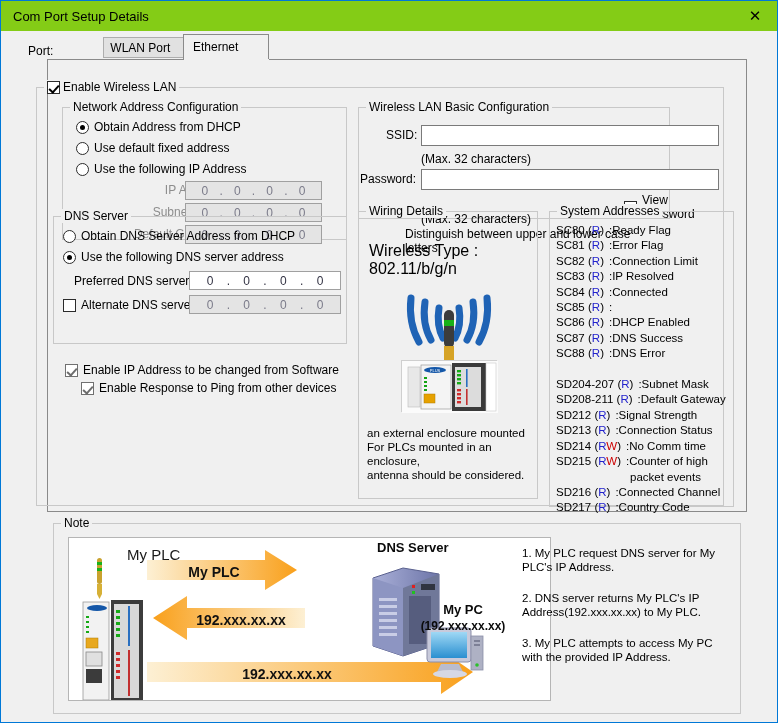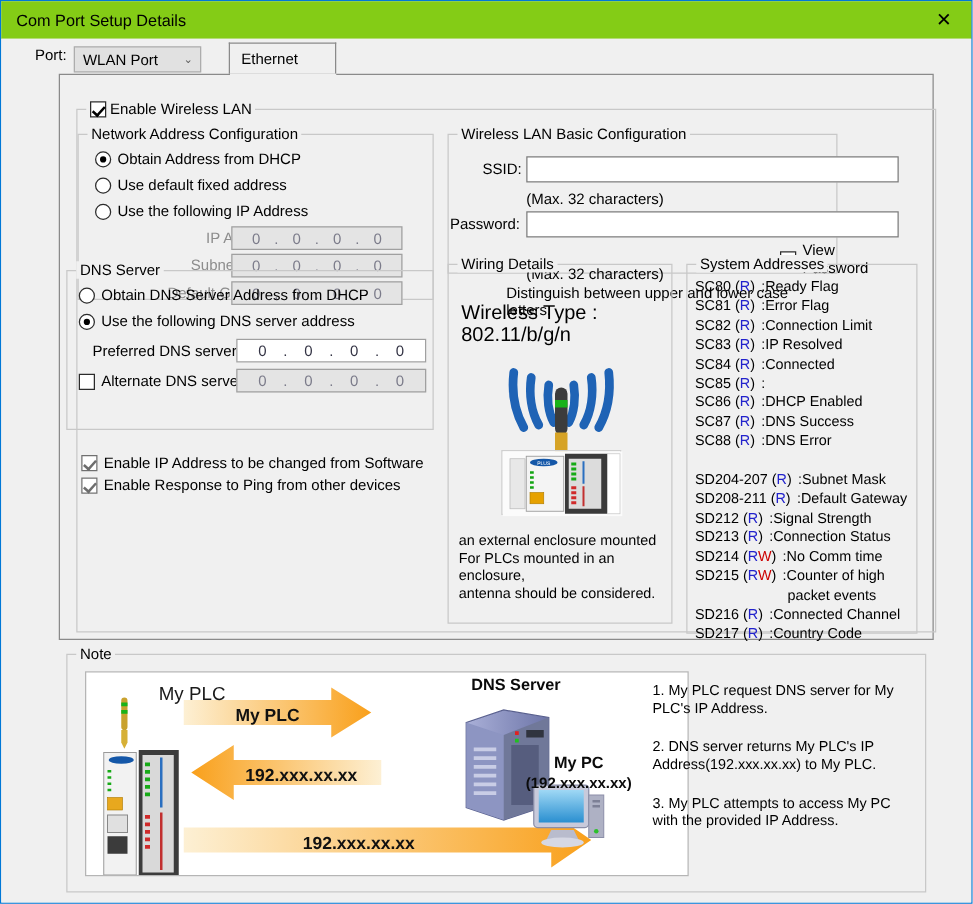--- a/index.html
+++ b/index.html
@@ -28,21 +28,21 @@
   .close-btn {
     position:absolute; right:0; top:0; width:44px; height:29px;
     display:flex; align-items:center; justify-content:center;
     font-size:15px; color:#000; cursor:pointer;
     font-family:"DejaVu Sans", sans-serif;
   }
 
   .body-area { position:absolute; left:0; top:30px; width:776px; height:691px; background:#f0f0f0; }
 
   
-  .port-row { position:absolute; left:27px; top:6px; display:flex; align-items:flex-start; }
+  .port-row { position:absolute; left:27px; top:6px; display:flex; align-items:flex-end;gap:44px; }
   .port-label { font-size:12px; margin-right:6px; }
   .combo {
     width:102px; height:21px; background:#e1e1e1;
     border:1px solid #adadad; display:flex; align-items:center;
     padding-left:6px; font-size:12px; position:relative; cursor:pointer;
   }
   .combo .arrow {
     position:absolute; right:6px; top:50%; transform:translateY(-50%);
     font-size:9px; color:#555; font-family:"DejaVu Sans", sans-serif;
   }
@@ -146,21 +146,21 @@
       </div>
     </div>
 
     <div class="tabstrip">
       <div class="tab">Ethernet</div>
     </div>
 
     <div class="tabpanel"></div>
     <div class="tab-cover"></div>
 
-    <div class="group" style="left:60px; top:56px; width:688px; height:419px;padding-left:28px;">
+    <div class="group" style="left:35px; top:56px; width:688px; height:419px;padding-left:28px;">
       <div class="legend">
         <span class="legend-check">
           <span class="cb checked"></span>
           <span>Enable Wireless LAN</span>
         </span>
       </div>
     </div>
 
     <div class="group" style="left:61px; top:76px; width:285px; height:133px;">
       <div class="legend">Network Address Configuration</div>
@@ -247,21 +247,21 @@
         <span>0</span>
           <span>.</span>
         <span>0</span>
       </div>
     </div>
 
     <div class="optrow" style="position:absolute; left:64px; top:332px;">
       <span class="cb checked gray"></span>
       <span>Enable IP Address to be changed from Software</span>
     </div>
-    <div class="optrow" style="position:absolute; left:64px; top:350px;">
+    <div class="optrow" style="position:absolute; left:80px; top:350px;">
       <span class="cb checked gray"></span>
       <span>Enable Response to Ping from other devices</span>
     </div>
 
     <div class="group" style="left:357px; top:76px; width:312px; height:112px;">
       <div class="legend">Wireless LAN Basic Configuration</div>
 
       <div style="position:absolute; left:27px; top:20px; font-size:12px;">SSID:</div>
       <input class="textbox" style="position: absolute; left: 62px; top: 17px; width: 298px; font-size: 12px; padding: 0px 4px;" placeholder="">
       <div style="position:absolute; left:62px; top:44px; font-size:12px;">(Max. 32 characters)</div>

